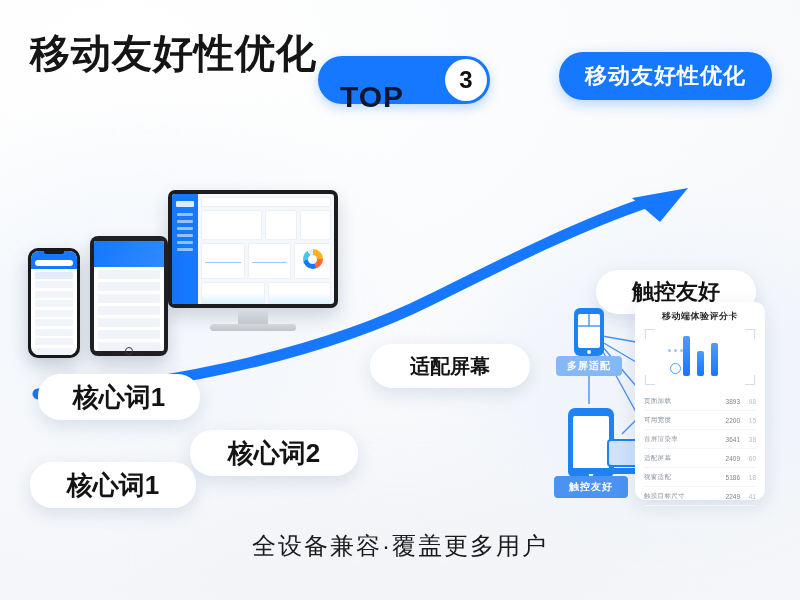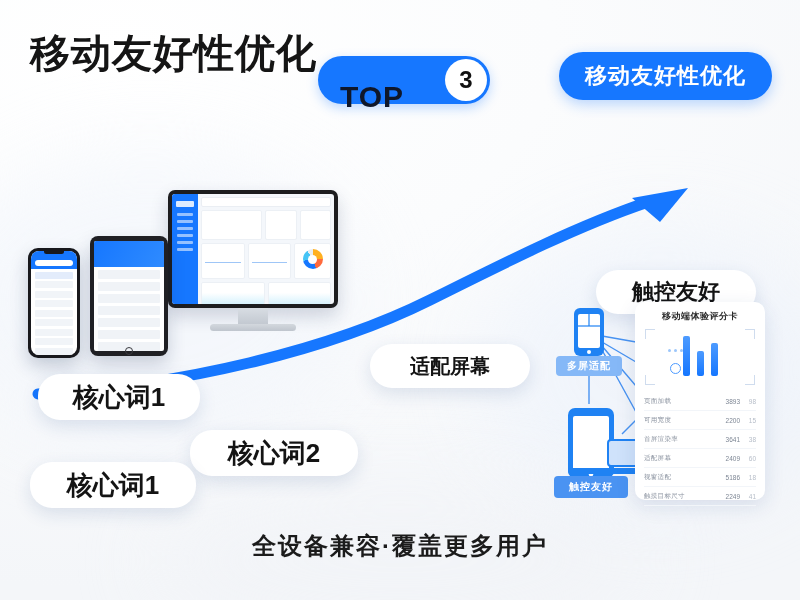--- a/index.html
+++ b/index.html
@@ -53,21 +53,21 @@
     font-size:22px;font-weight:bold;letter-spacing:1px;
     box-shadow:0 4px 14px rgba(22,119,255,.30);
     white-space:nowrap;
   }
   .subhead{
     position:absolute;left:0;right:0;top:116px;text-align:center;
     font-size:38px;font-weight:bold;color:#121212;letter-spacing:2px;
   }
   .footline{
     position:absolute;left:0;right:0;bottom:38px;text-align:center;
-    font-size:24px;font-weight:bold;color:#1b1b1b;letter-spacing:2px;
+    font-size:24px;font-weight:normal;color:#1b1b1b;letter-spacing:2px;
   }
 
   
   .arrow-svg{position:absolute;left:0;top:150px;width:800px;height:290px;}
 
   
   .devices{position:absolute;left:28px;top:190px;width:320px;height:200px;}
 
   .monitor{position:absolute;left:140px;top:0;width:170px;}
   .monitor .screen{

